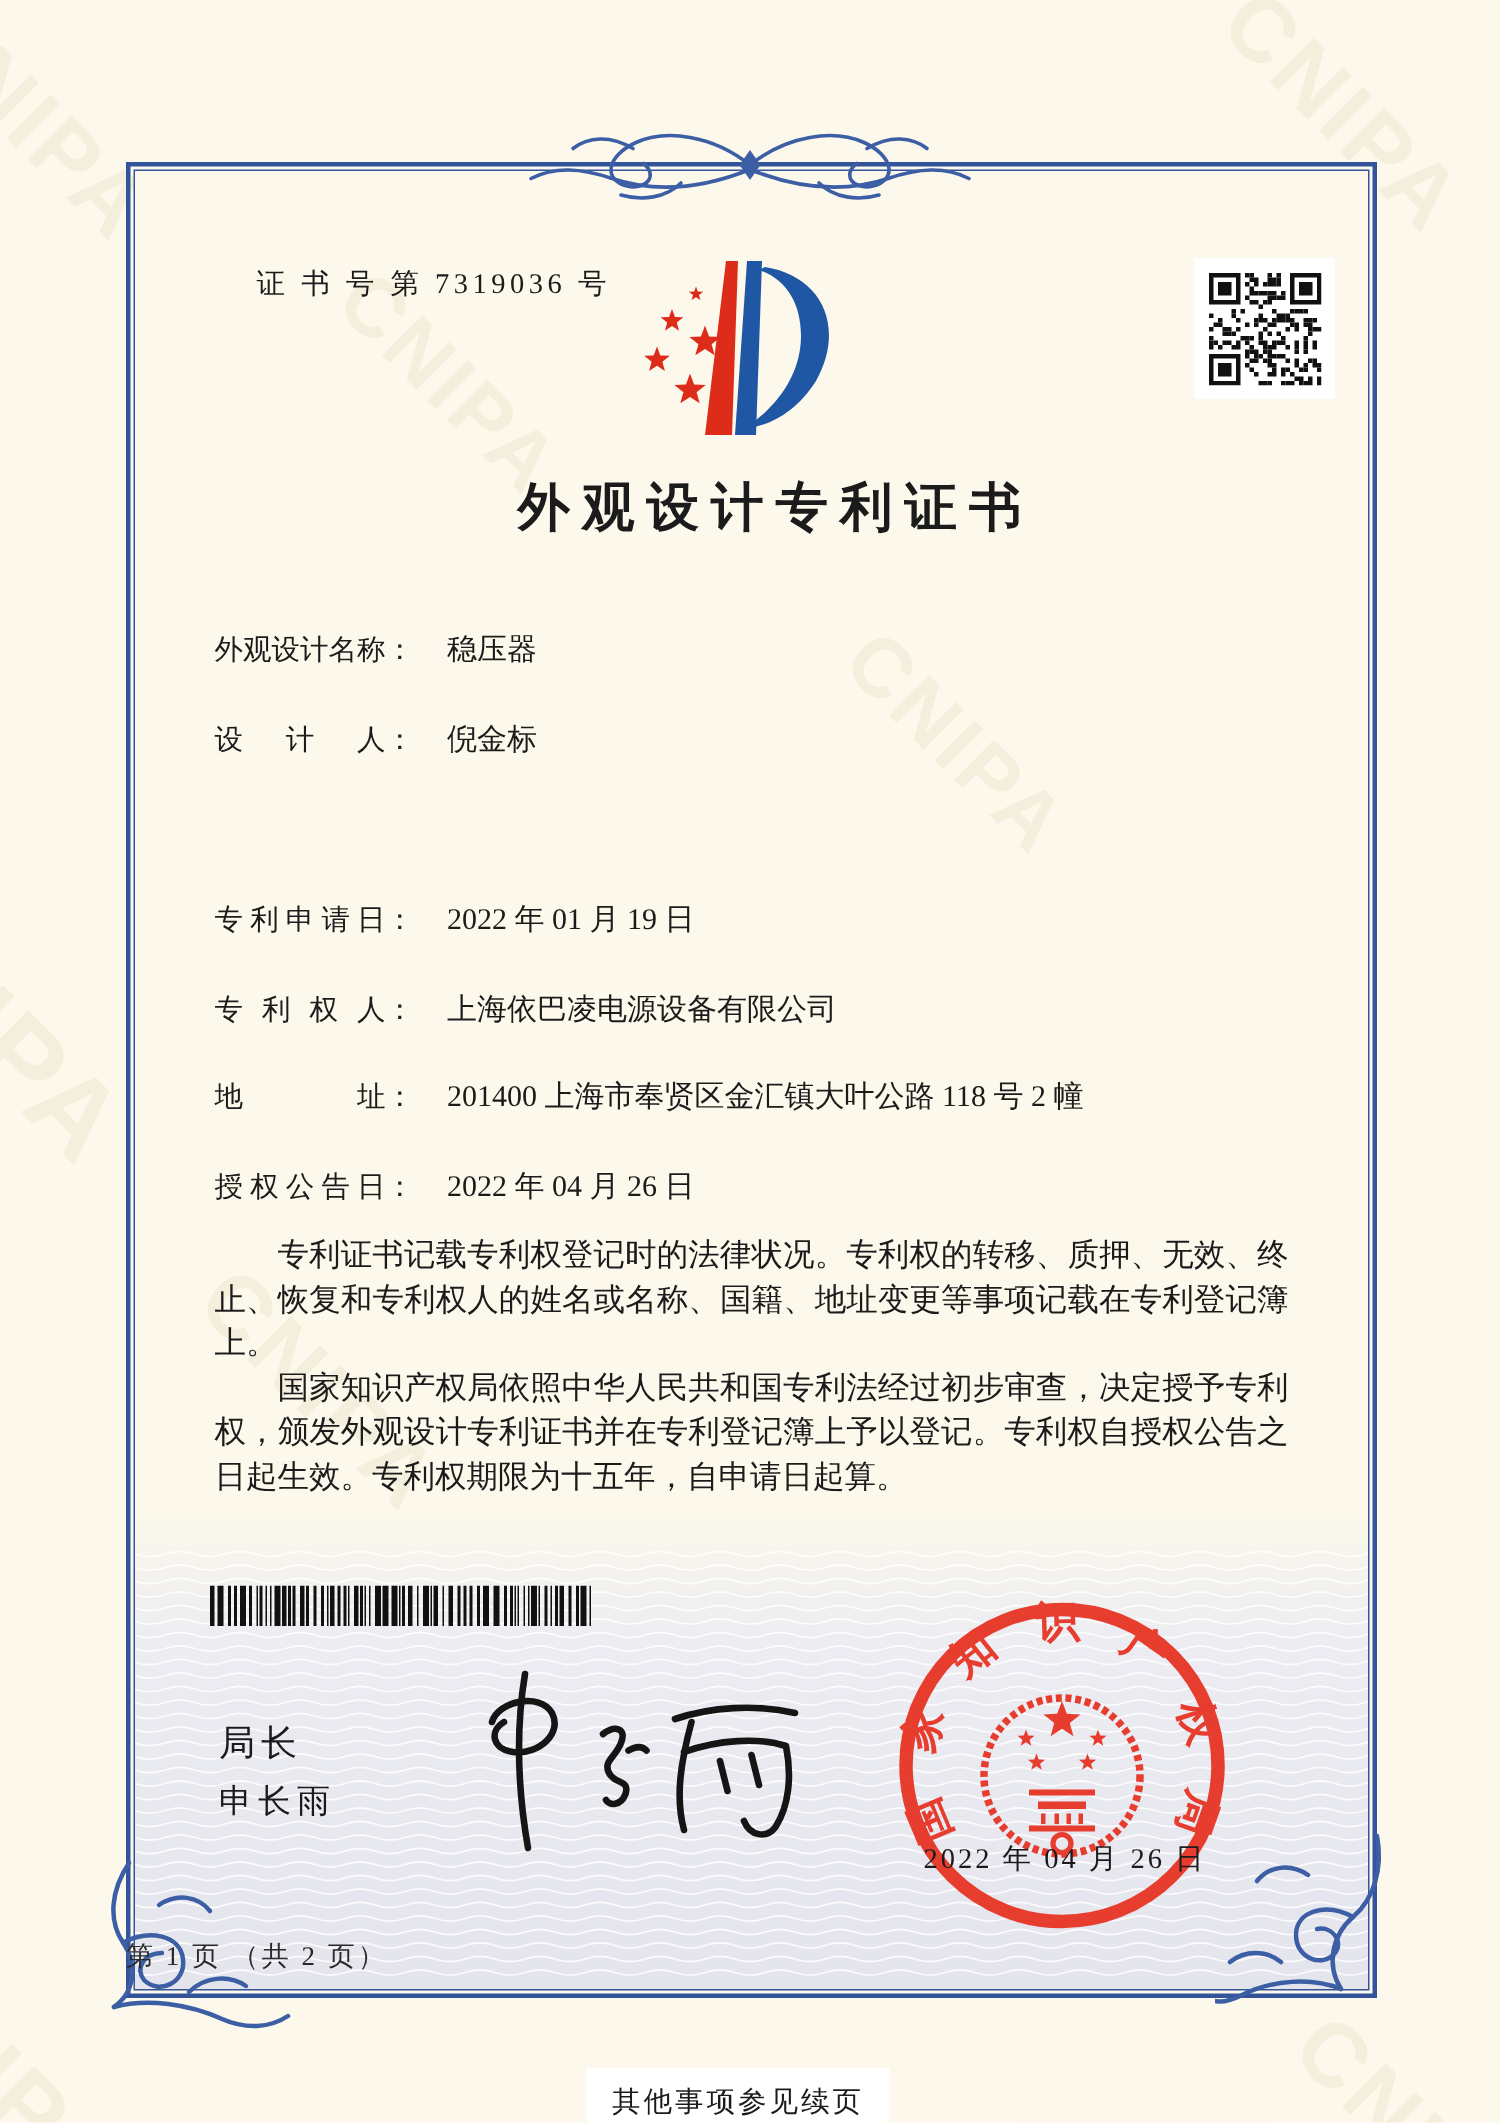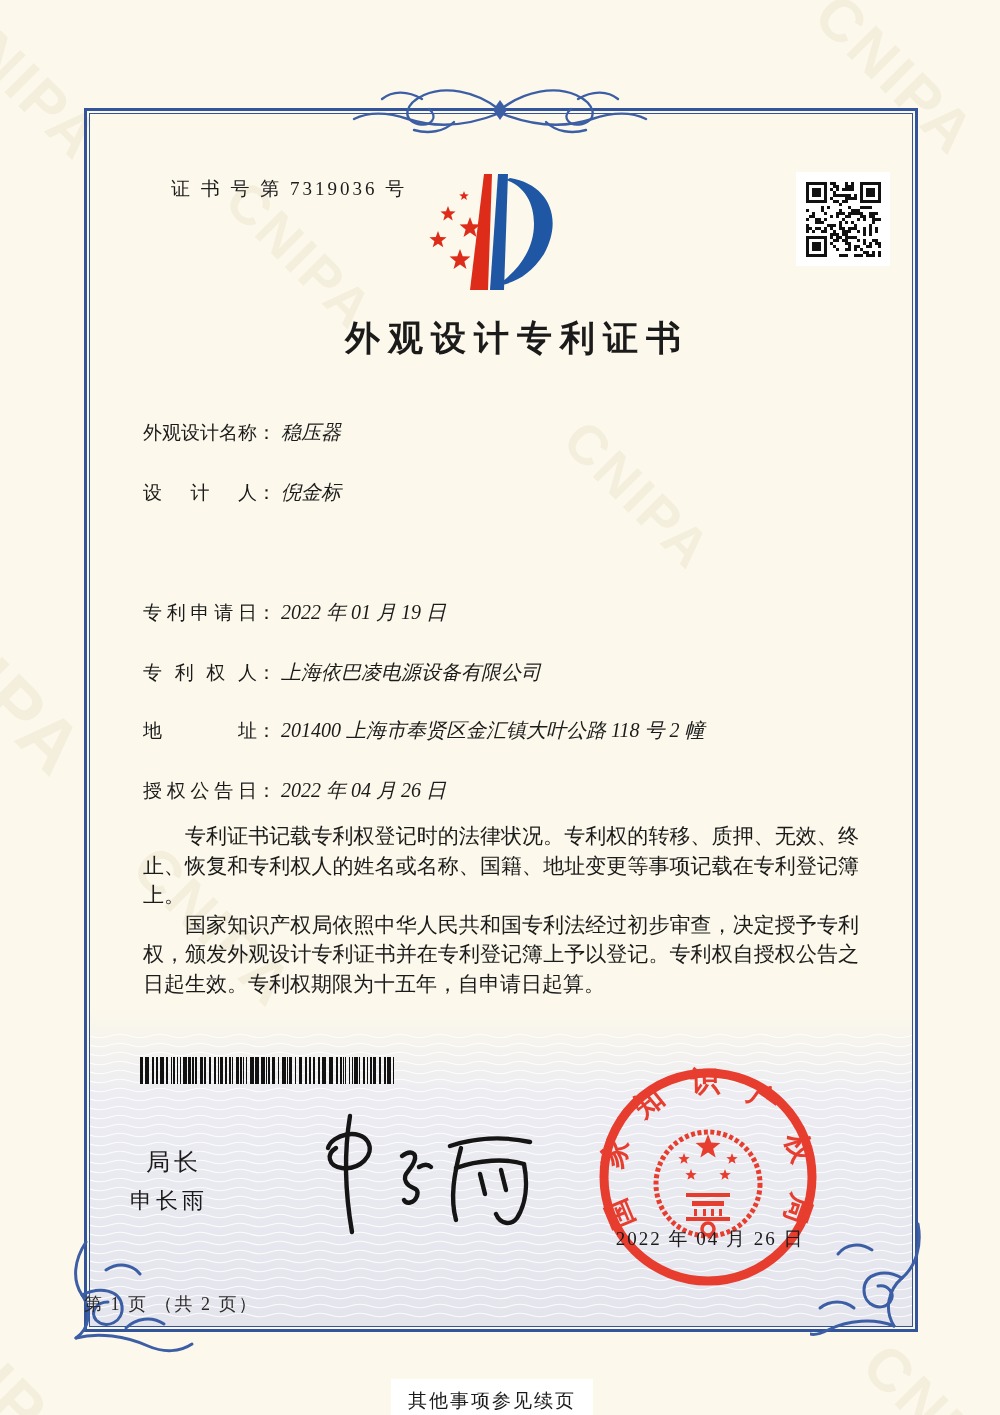--- a/index.html
+++ b/index.html
@@ -41,33 +41,33 @@
     margin:16px; text-align:center; font-size:35px; font-weight:bold;
     letter-spacing:8px;
   }
   
   .field-row{position:absolute; left:143px; z-index:4; font-size:20px; white-space:nowrap;}
   .flabel{
     display:inline-block; width:114px; font-size:19px;
     text-align:justify; text-align-last:justify; vertical-align:baseline;font-family:Liberation Mono, monospace;
   }
   .colon{font-size:19px;}
-  .fvalue{margin-left:5px;font-style:italic;}
+  .fvalue{margin-left:22px;}
   .grant-pair{position:absolute; left:514px; top:777px; z-index:4; font-size:20px; white-space:nowrap;}
   
   .paras{
     position:absolute; left:143px; top:822px; width:716px; z-index:4;
     font-size:21px; line-height:29.5px; text-align:justify;
   }
   .paras p{margin:0; text-indent:2em;}
   
   .barcode{position:absolute; left:140px; top:1057px; z-index:4;}
   .signer-title{position:absolute; left:146px; top:1146px; z-index:4; font-size:24px; letter-spacing:4px;
     font-family:"Liberation Sans","DejaVu Sans",sans-serif;}
-  .signer-name{position:absolute; left:130px; top:1186px; z-index:4; font-size:22px; letter-spacing:4px;
+  .signer-name{position:absolute; left:146px; top:1186px; z-index:4; font-size:22px; letter-spacing:4px;
     font-family:"Liberation Sans","DejaVu Sans",sans-serif;text-align:right;}
   .signature{position:absolute; left:298px; top:1112px; z-index:4;}
   .seal{position:absolute; left:593px; top:1062px; z-index:3; opacity:.94;}
   .seal-date{
     position:absolute; left:600px; top:1226px; width:220px; z-index:4;
     text-align:center; font-size:19px; letter-spacing:2px;
   }
   .page-number{
     position:absolute; left:84px; top:1292px; width:790px; z-index:4;
     text-align:left; font-size:18px; letter-spacing:2px; color:#2a2a2a;

